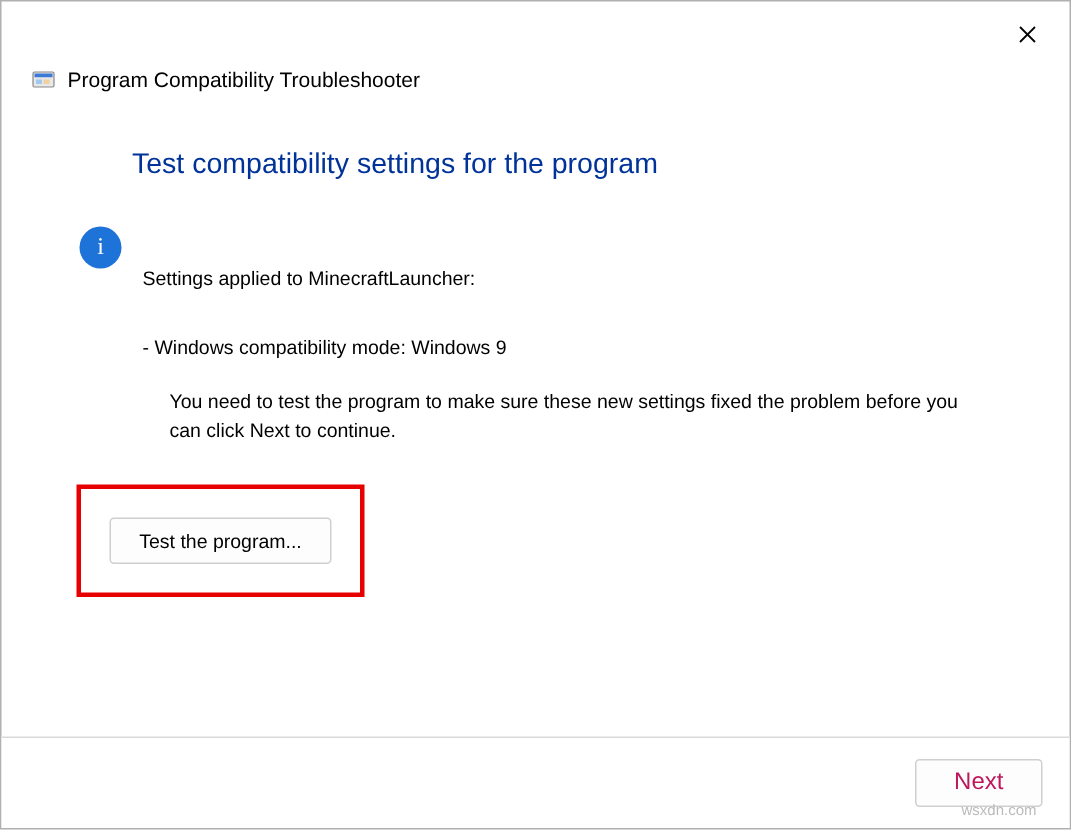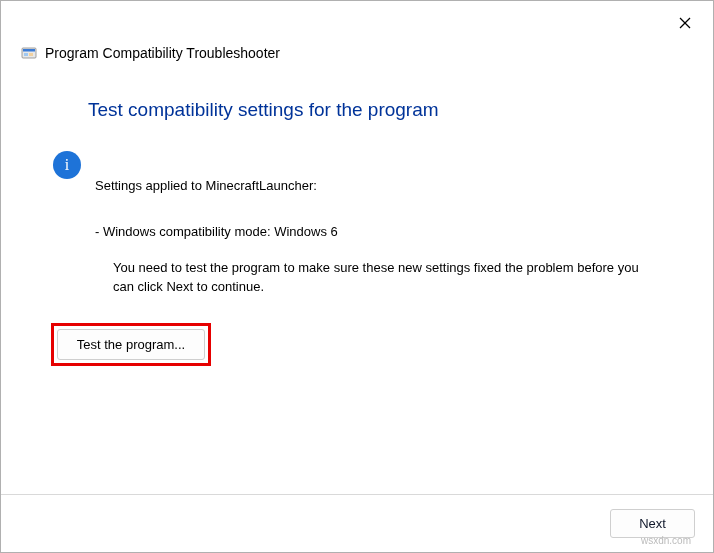--- a/index.html
+++ b/index.html
@@ -100,21 +100,21 @@
     }
     .instruction {
       margin-left: 60px;
       line-height: 1.45;
       color: #000000;
       margin-bottom: 26px;
     }
     .test-btn-wrap {
       border: 3px solid #e60000;
       display: inline-block;
-      padding: 3px;
+      padding: 19px;
       margin-left: -2px;
     }
     .test-btn {
       background: #fdfdfd;
       border: 1px solid #cfcfcf;
       border-radius: 3px;
       padding: 7px 14px;
       font-size: 13px;
       font-family: inherit;
       cursor: pointer;
@@ -129,24 +129,24 @@
       justify-content: flex-end;
       gap: 8px;
       background: #fff;
     }
     .footer button {
       background: #fdfdfd;
       border: 1px solid #cfcfcf;
       border-radius: 3px;
       padding: 6px 0;
       width: 85px;
-      font-size: 13px;
+      font-size: 16px;
       font-family: inherit;
       cursor: pointer;
-      color: #0f172a;
+      color: #be185d;
     }
     .watermark {
       position: absolute;
       bottom: 6px;
       right: 22px;
       font-size: 10px;
       color: #bbb;
       pointer-events: none;
     }
   </style>
@@ -176,21 +176,21 @@
 
   <div class="content">
     <h1 class="page-title">Test compatibility settings for the program</h1>
 
     <div class="info-row">
       <div class="info-icon">
         <span class="info-icon-inner">i</span>
       </div>
       <div class="info-text">
         <span class="info-line">Settings applied to MinecraftLauncher:</span>
-        <span class="info-line">- Windows compatibility mode: Windows 6</span>
+        <span class="info-line">- Windows compatibility mode: Windows 9</span>
       </div>
     </div>
 
     <div class="instruction">You need to test the program to make sure these new settings fixed the problem before you can click Next to continue.</div>
 
     <div class="test-btn-wrap">
       <button class="test-btn">Test the program...</button>
     </div>
   </div>
 

